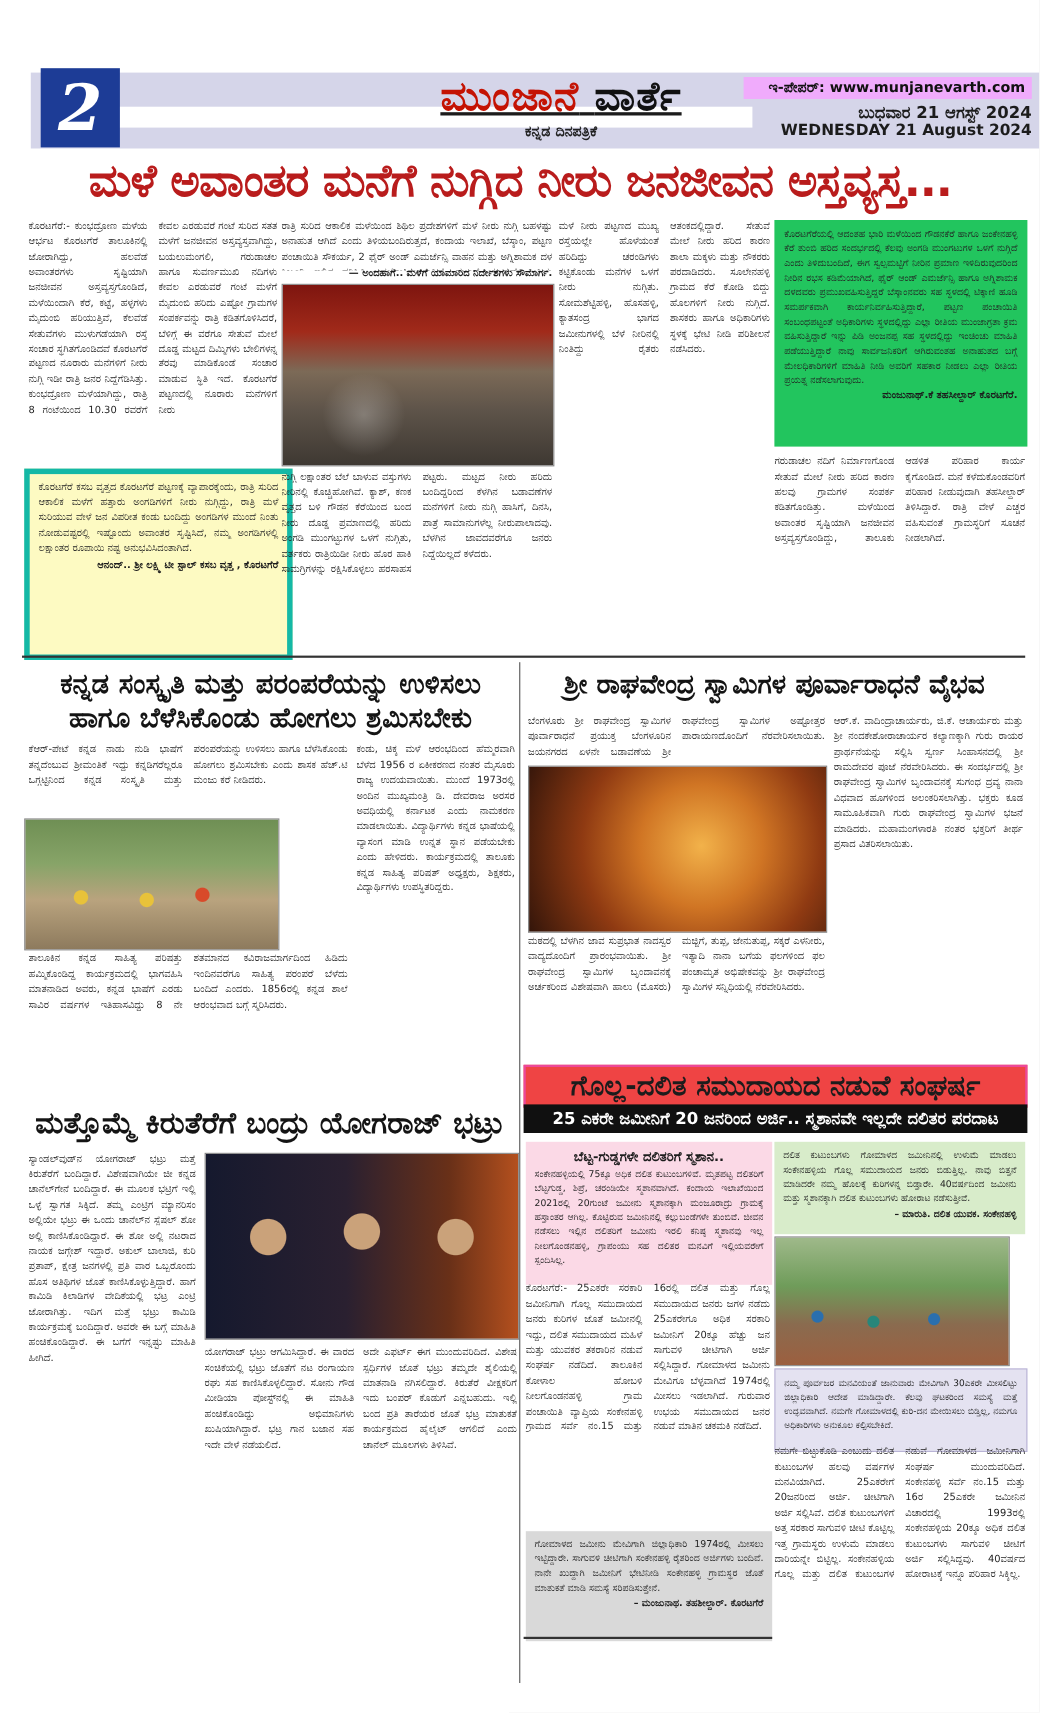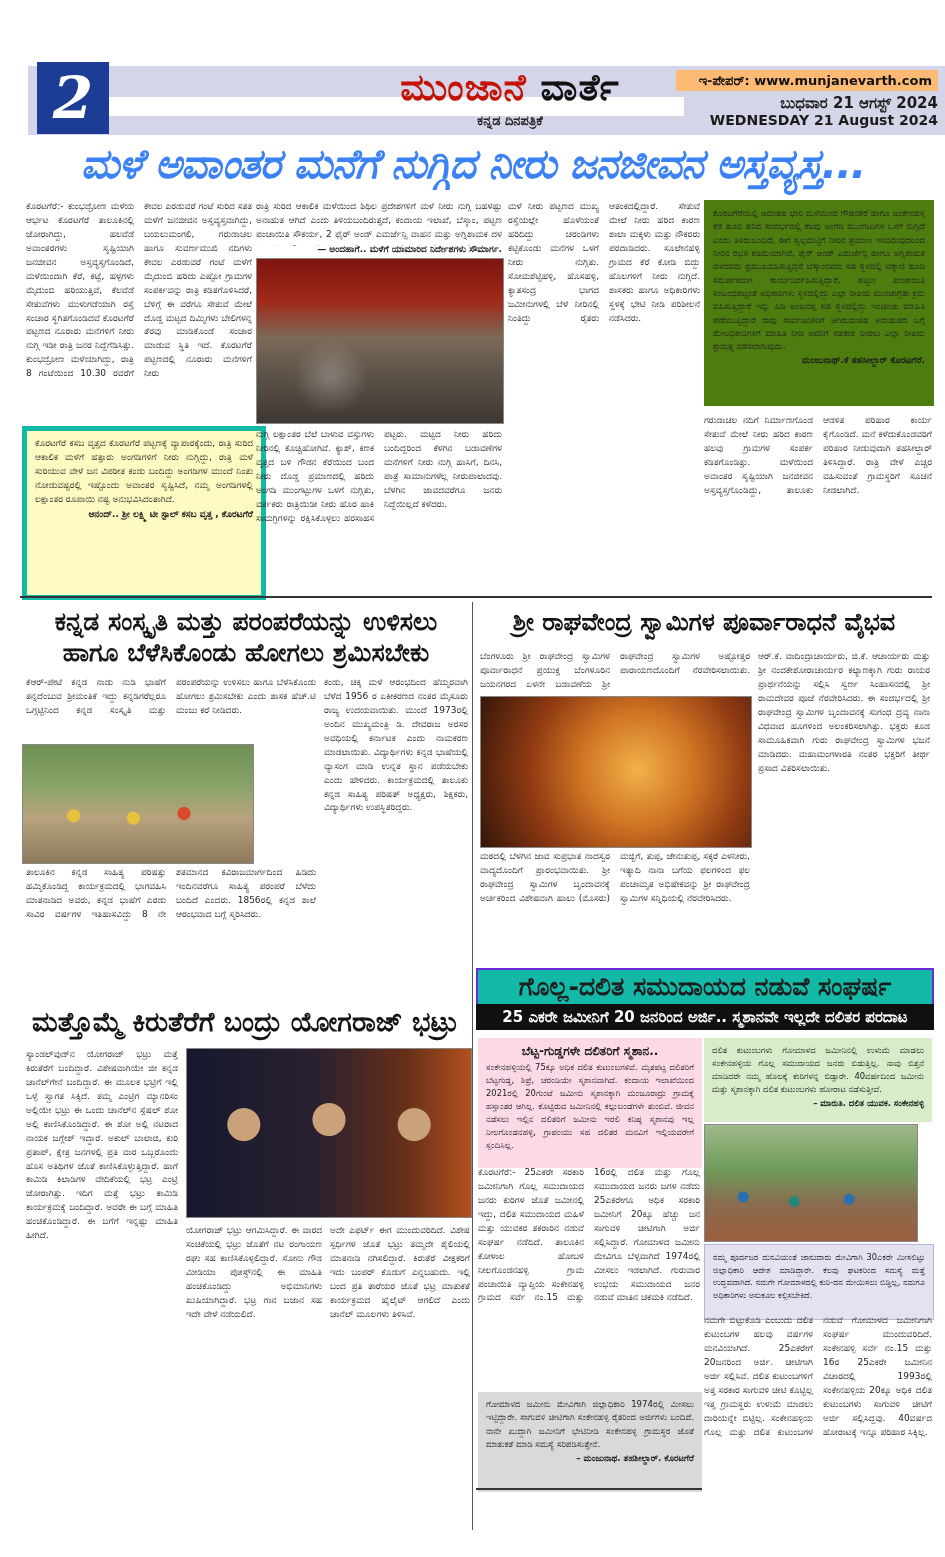--- a/index.html
+++ b/index.html
@@ -5,50 +5,50 @@
   html,body{margin:0;padding:0;background:#f2f2f2;}
   .page{position:relative;width:945px;height:1557px;background:#ffffff;margin:0 auto;
         font-family:"DejaVu Sans",sans-serif;color:#1c1c1c;overflow:hidden;}
   
   .band{position:absolute;left:28px;top:66px;width:917px;height:69px;background:#d5d5e9;}
   .band-gap{position:absolute;left:108px;top:97px;width:576px;height:19px;background:#ffffff;}
   .pageno-box{position:absolute;left:37px;top:62px;width:72px;height:72px;background:#1d3c96;
               display:flex;align-items:center;justify-content:center;}
   .pageno{font-family:"DejaVu Serif",serif;font-weight:bold;font-style:italic;font-size:58px;color:#ffffff;line-height:1;}
   .masthead{position:absolute;left:330px;top:68px;width:360px;text-align:center;}
-  .masthead .main{font-size:37px;font-weight:bold;letter-spacing:1px;line-height:1.1;}
+  .masthead .main{font-size:37px;font-weight:bold;letter-spacing:1px;line-height:1.1;text-decoration:underline;}
   .masthead .main .red{color:#c41303;}
   .masthead .main .blk{color:#111111;}
   .masthead .sub{font-size:13px;font-weight:bold;color:#222;margin-top:4px;}
   .hdr-right{position:absolute;left:676px;top:70px;width:262px;text-align:right;}
-  .epaper{background:#fdba74;font-size:13px;font-weight:bold;color:#111;padding:3px 6px 2px 6px;}
+  .epaper{background:#f0abfc;font-size:13px;font-weight:bold;color:#111;padding:3px 6px 2px 6px;}
   .date-kn{font-size:15px;font-weight:bold;margin-top:3px;}
   .date-en{font-size:14px;font-weight:bold;}
   
   .lead-head{position:absolute;left:24px;top:140px;width:898px;text-align:center;
-             font-size:41px;font-weight:bold;color:#3b82f6;letter-spacing:-1px;white-space:nowrap;font-style:italic;}
+             font-size:41px;font-weight:bold;color:#b91c1c;letter-spacing:-1px;white-space:nowrap;}
   
   .txt{font-size:9px;line-height:1.55;text-align:justify;color:#222;}
   .cols2{column-count:2;column-gap:10px;}
   .sign{font-weight:bold;text-align:right;font-size:9px;margin-top:2px;}
   .photo{position:absolute;border:1px solid #888;}
   
   .box-yellow{background:#fdfac2;border:5px solid #14b8a6;padding:6px 8px;}
-  .box-peach{background:#4d7c0f;padding:7px 9px;}
+  .box-peach{background:#22c55e;padding:7px 9px;}
   .box-pink{background:#fbd9e6;padding:6px 8px;}
   .box-green{background:#d8ecca;padding:6px 8px;}
   .box-gray{background:#d9d9d9;padding:6px 8px;}
   .box-lav{background:#e4e2f1;border:1px solid #b9b4d6;padding:6px 8px;}
   
   .sec-head{font-weight:bold;text-align:center;color:#141414;}
   .rule-h{position:absolute;background:#333;}
   .rule-v{position:absolute;background:#555;width:1px;}
   
-  .conflict-headbox{position:absolute;left:476px;top:968px;width:454px;border:2px solid #6d28d9;
-                    text-align:center;font-weight:bold;font-size:25px;padding:2px 0 3px 0;background:#14b8a6;}
+  .conflict-headbox{position:absolute;left:476px;top:968px;width:454px;border:2px solid #ec4899;
+                    text-align:center;font-weight:bold;font-size:25px;padding:2px 0 3px 0;background:#ef4444;}
   .conflict-bar{position:absolute;left:476px;top:1004px;width:458px;background:#101010;color:#ffffff;
                 font-weight:bold;font-size:15px;text-align:center;padding:4px 0;}
   .pos{position:absolute;}
 </style>
 </head>
 <body>
 
 <div class="page">
 
   <div class="band"></div>

